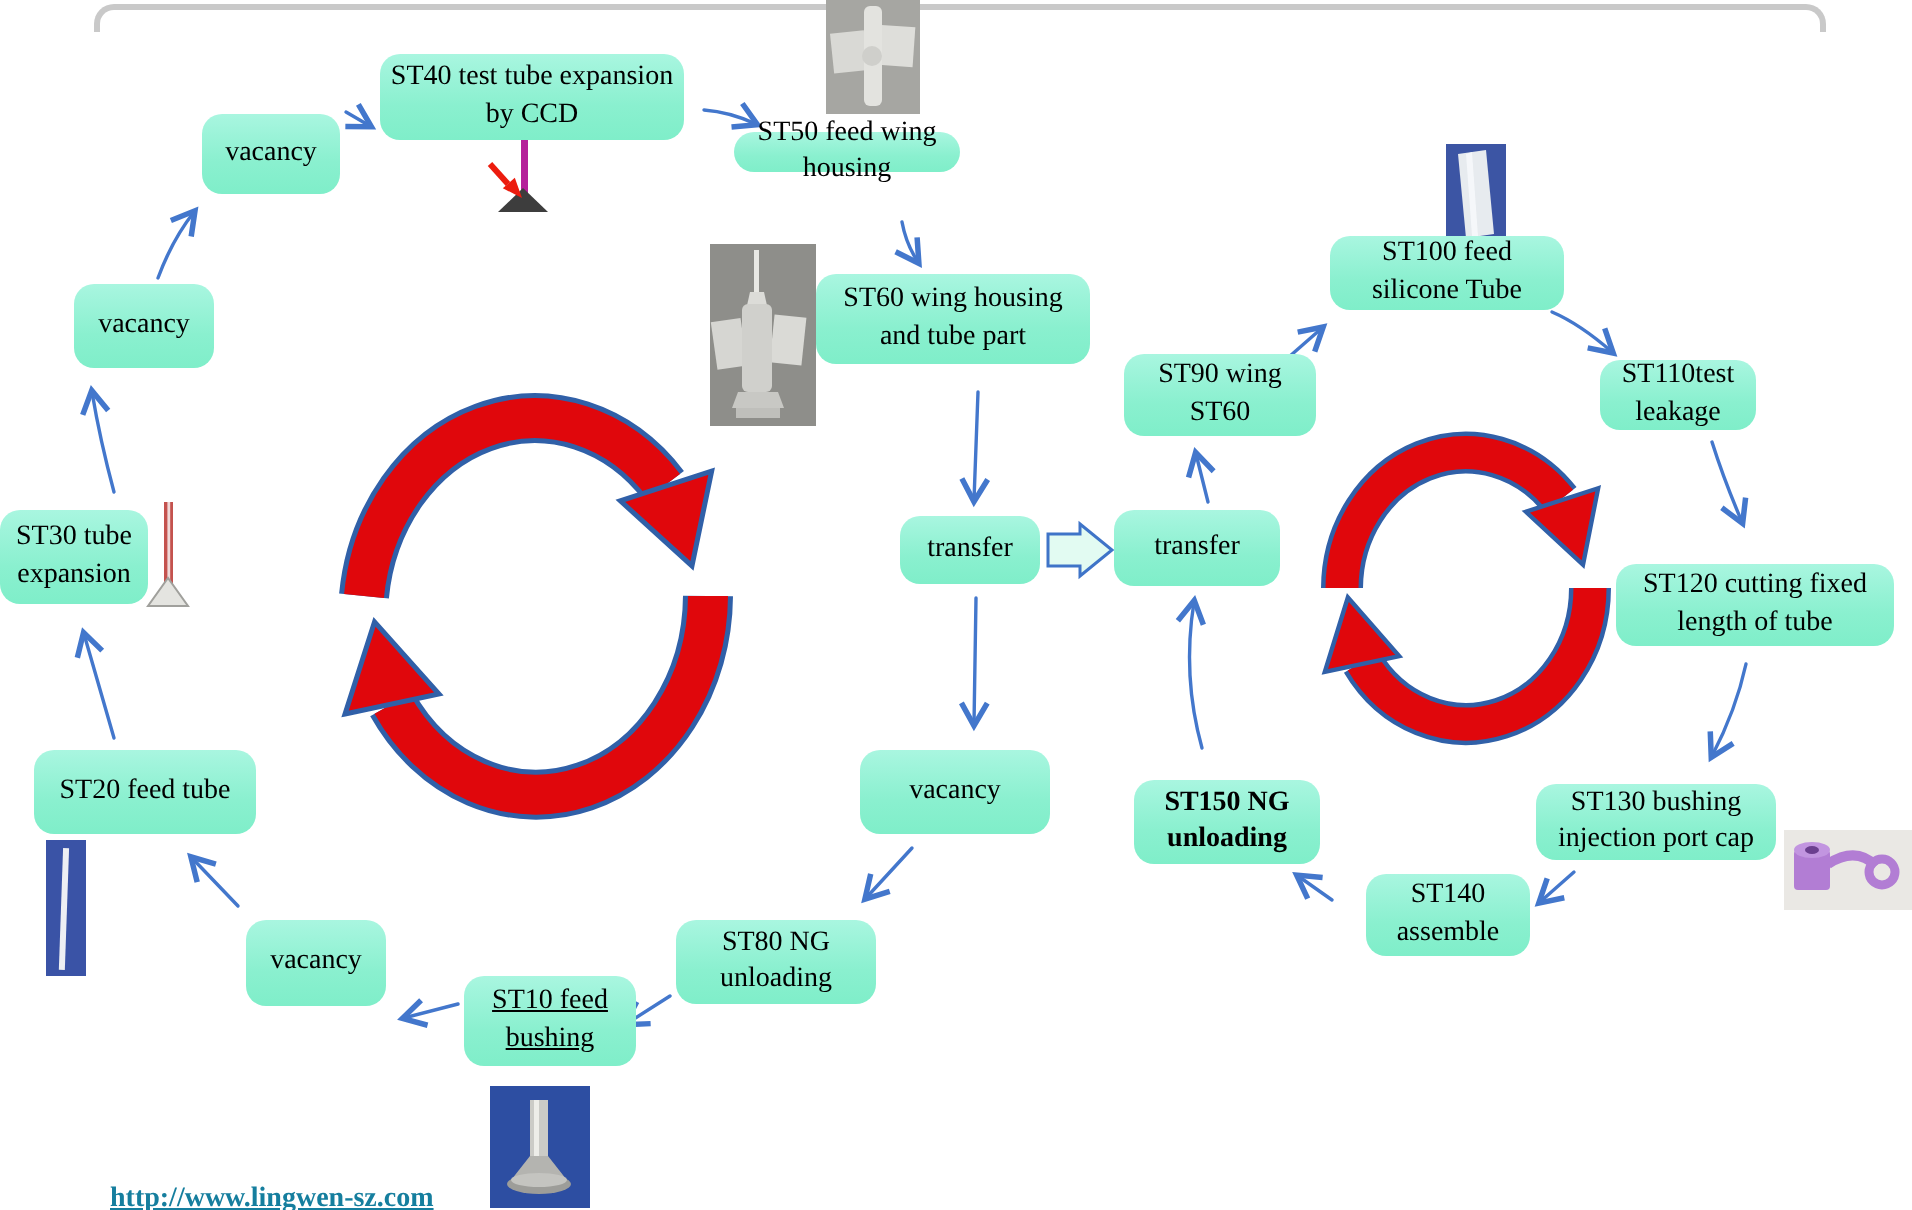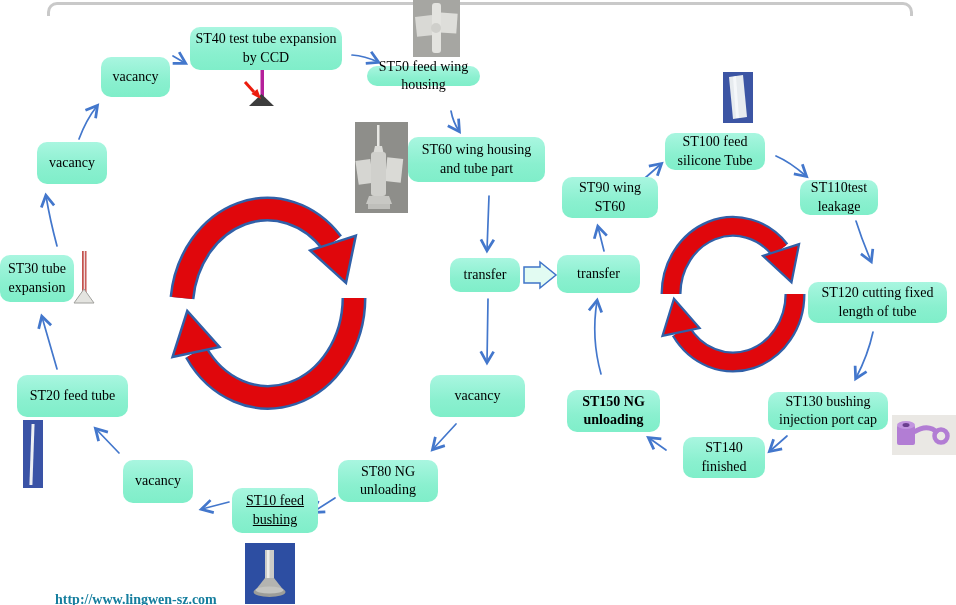--- a/index.html
+++ b/index.html
@@ -153,22 +153,22 @@
   <div class="node" style="left:37px;top:142px;width:70px;height:42px;">vacancy</div>
   <div class="node" style="left:0px;top:255px;width:74px;height:47px;">ST30 tube expansion</div>
   <div class="node" style="left:17px;top:375px;width:111px;height:42px;">ST20 feed tube</div>
   <div class="node" style="left:123px;top:460px;width:70px;height:43px;">vacancy</div>
   <div class="node" style="left:232px;top:488px;width:86px;height:45px;text-decoration:underline;">ST10 feed bushing</div>
   <div class="node" style="left:338px;top:460px;width:100px;height:42px;">ST80 NG unloading</div>
   <div class="node" style="left:430px;top:375px;width:95px;height:42px;">vacancy</div>
   <div class="node" style="left:450px;top:258px;width:70px;height:34px;">transfer</div>
   <div class="node" style="left:557px;top:255px;width:83px;height:38px;">transfer</div>
   <div class="node" style="left:562px;top:177px;width:96px;height:41px;">ST90 wing ST60</div>
-  <div class="node" style="left:665px;top:133px;width:100px;height:37px;">ST100 feed silicone Tube</div>
+  <div class="node" style="left:665px;top:118px;width:117px;height:37px;">ST100 feed silicone Tube</div>
   <div class="node" style="left:800px;top:180px;width:78px;height:35px;">ST110test leakage</div>
   <div class="node" style="left:808px;top:282px;width:139px;height:41px;">ST120 cutting fixed length of tube</div>
   <div class="node" style="left:768px;top:392px;width:120px;height:38px;">ST130 bushing injection port cap</div>
-  <div class="node" style="left:683px;top:437px;width:82px;height:41px;">ST140 finished</div>
+  <div class="node" style="left:683px;top:437px;width:82px;height:41px;">ST140 assemble</div>
   <div class="node" style="left:567px;top:390px;width:93px;height:42px;font-weight:bold;">ST150 NG unloading</div>
 
   <a href="#" class="footer-link">http://www.lingwen-sz.com</a>
 
 </div>
 
 </body></html>

